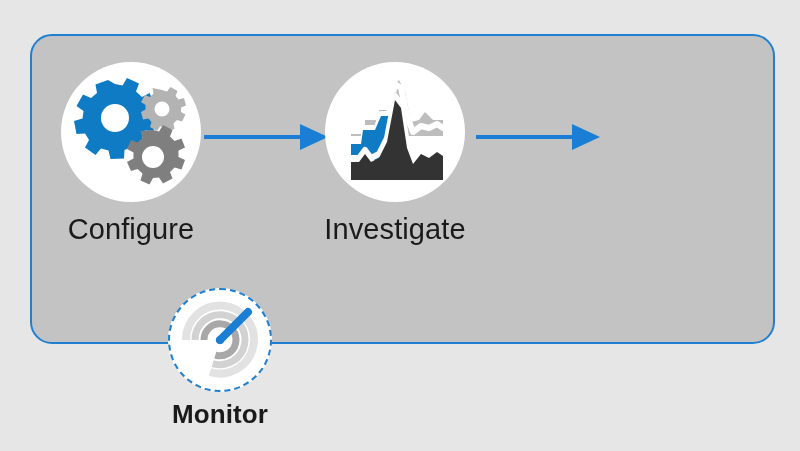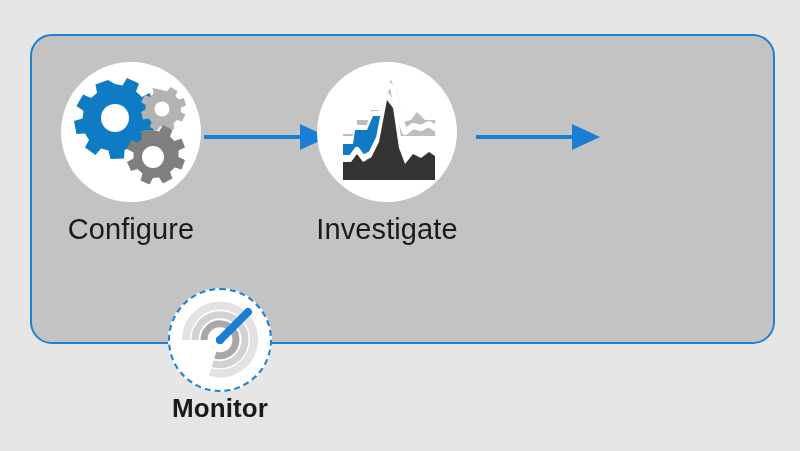--- a/index.html
+++ b/index.html
@@ -44,39 +44,39 @@
   .disc svg { display: block; }
   .node-label {
     margin-top: 12px;
     font-size: 29px;
     line-height: 1.1;
     color: #1a1a1a;
     letter-spacing: .1px;
     white-space: nowrap;
   }
   #node-configure  { left: 56px;  top: 62px; }
-  #node-investigate{ left: 312px; top: 62px; }
+  #node-investigate{ left: 320px; top: 62px; }
   #node-remediate  { left: 600px; top: 62px; }
 
   
   #node-monitor {
     position: absolute;
     left: 145px;
     top: 288px;
     width: 150px;
     text-align: center;
   }
   #node-monitor .disc {
     width: 104px;
     height: 104px;
     border: 2px dashed #1f7fd0;
     box-sizing: border-box;
   }
   #node-monitor .node-label {
-    margin-top: 2px;
+    margin-top: 8px;
     font-size: 26px;
     font-weight: bold;
   }
 
   
   .arrow {
     position: absolute;
     height: 30px;
   }
   #arrow-1 { left: 204px; top: 122px; width: 124px; }

